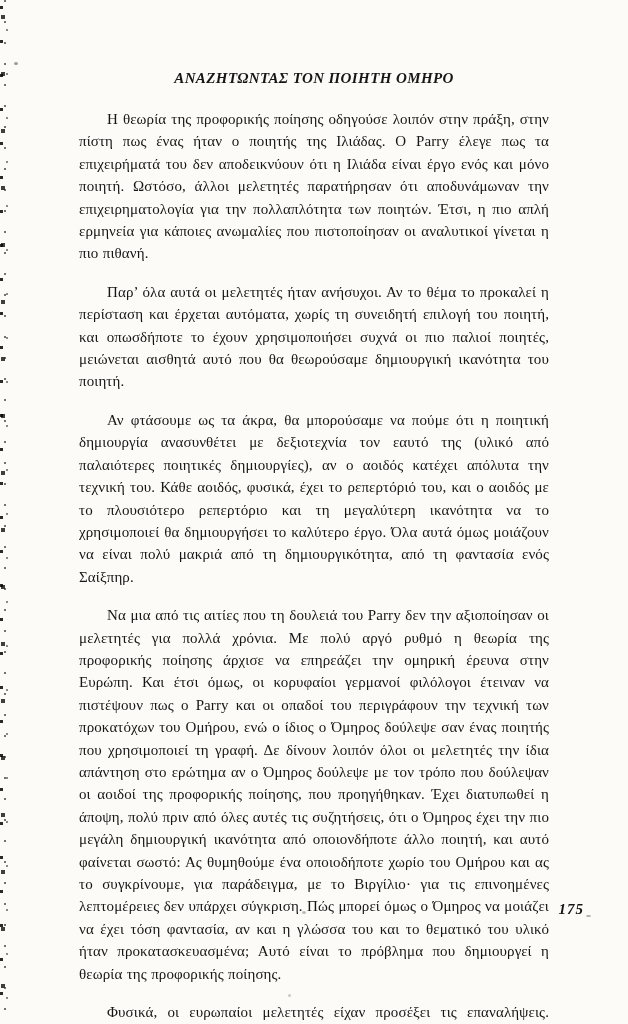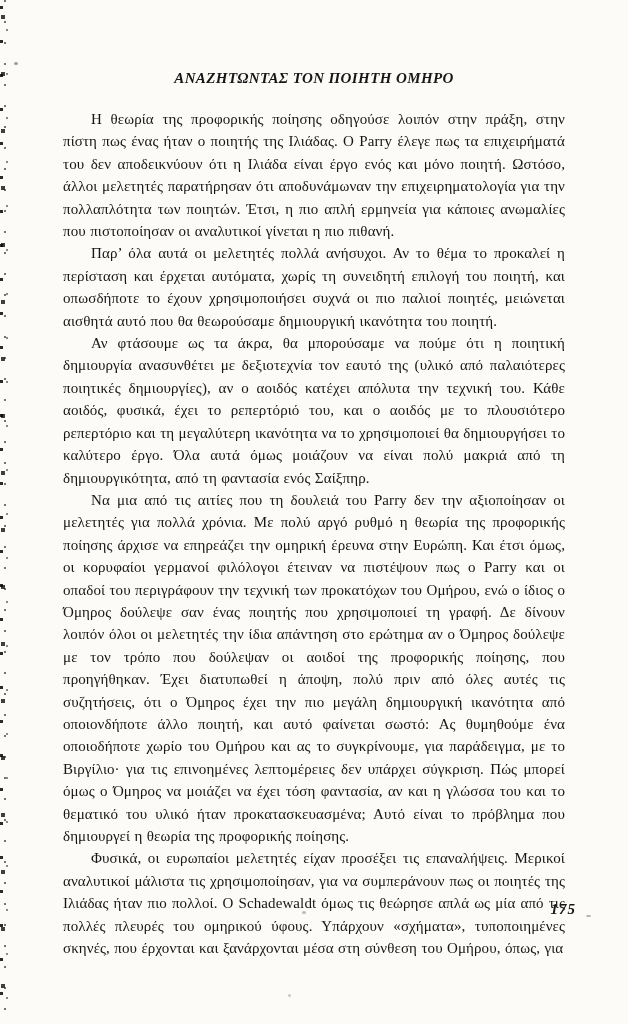--- a/index.html
+++ b/index.html
@@ -22,34 +22,34 @@
   .doc-title {
     text-align: center;
     font-style: italic;
     font-weight: 700;
     font-size: 15px;
     letter-spacing: 0.4px;
     margin: 0 0 21px 0;
     white-space: nowrap;
   }
   .body-text p {
-    margin: 0;
+    margin: 16px;
     font-size: 15px;
     line-height: 22.4px;
     text-align: justify;
     text-indent: 28px;
     letter-spacing: 0.1px;
     word-spacing: 0.5px;
   }
   .italic-term {
   }
   .page-number {
     position: absolute;
     top: 901px;
-    right: 52px;
+    right: 44px;
     font-size: 15px;
     font-style: italic;
     font-weight: 700;
     letter-spacing: 1px;
   }
   
   .edge-noise {
     position: absolute;
     left: 0;
     top: 0;
@@ -85,21 +85,21 @@
   <div class="edge-noise"></div>
   <div class="speck s1"></div>
   <div class="speck s2"></div>
   <div class="speck s3"></div>
   <div class="speck s4"></div>
 
   <h1 class="doc-title">ΑΝΑΖΗΤΩΝΤΑΣ ΤΟΝ ΠΟΙΗΤΗ ΟΜΗΡΟ</h1>
 
   <div class="body-text">
     <p>Η θεωρία της προφορικής ποίησης οδηγούσε λοιπόν στην πράξη, στην πίστη πως ένας ήταν ο ποιητής της Ιλιάδας. Ο Parry έλεγε πως τα επιχειρήματά του δεν αποδεικνύουν ότι η Ιλιάδα είναι έργο ενός και μόνο ποιητή. Ωστόσο, άλλοι μελετητές παρατήρησαν ότι αποδυνάμωναν την επιχειρηματολογία για την πολλαπλότητα των ποιητών. Έτσι, η πιο απλή ερμηνεία για κάποιες ανωμαλίες που πιστοποίησαν οι αναλυτικοί γίνεται η πιο πιθανή.</p>
-    <p>Παρ’ όλα αυτά οι μελετητές πολλά ανήσυχοι. Αν το θέμα το προκαλεί η περίσταση και έρχεται αυτόματα, χωρίς τη συνειδητή επιλογή του ποιητή, και οπωσδήποτε το έχουν χρησιμοποιήσει συχνά οι πιο παλιοί ποιητές, μειώνεται αισθητά αυτό που θα θεωρούσαμε δημιουργική ικανότητα του ποιητή.</p>
+    <p>Παρ’ όλα αυτά οι μελετητές ήταν ανήσυχοι. Αν το θέμα το προκαλεί η περίσταση και έρχεται αυτόματα, χωρίς τη συνειδητή επιλογή του ποιητή, και οπωσδήποτε το έχουν χρησιμοποιήσει συχνά οι πιο παλιοί ποιητές, μειώνεται αισθητά αυτό που θα θεωρούσαμε δημιουργική ικανότητα του ποιητή.</p>
     <p>Αν φτάσουμε ως τα άκρα, θα μπορούσαμε να πούμε ότι η ποιητική δημιουργία ανασυνθέτει με δεξιοτεχνία τον εαυτό της (υλικό από παλαιότερες ποιητικές δημιουργίες), αν ο αοιδός κατέχει απόλυτα την τεχνική του. Κάθε αοιδός, φυσικά, έχει το ρεπερτόριό του, και ο αοιδός με το πλουσιότερο ρεπερτόριο και τη μεγαλύτερη ικανότητα να το χρησιμοποιεί θα δημιουργήσει το καλύτερο έργο. Όλα αυτά όμως μοιάζουν να είναι πολύ μακριά από τη δημιουργικότητα, από τη φαντασία ενός Σαίξπηρ.</p>
     <p><span>Να μια από τις αιτίες που τη δουλειά του Parry δεν την αξιοποίησαν οι μελετητές για πολλά χρόνια. Με πολύ αργό ρυθμό η θεωρία της προφορικής ποίησης άρχισε να επηρεάζει την ομηρική έρευνα στην Ευρώπη. Και έτσι όμως, οι κορυφαίοι γερμανοί φιλόλογοι έτειναν να πιστέψουν πως ο Parry και οι οπαδοί του περιγράφουν την τεχνική των προκατόχων του Ομήρου, ενώ ο ίδιος ο Όμηρος δούλεψε σαν ένας ποιητής που χρησιμοποιεί τη γραφή. Δε δίνουν λοιπόν όλοι οι μελετητές την ίδια απάντηση στο ερώτημα αν ο Όμηρος δούλεψε με τον τρόπο που δούλεψαν οι αοιδοί της προφορικής ποίησης, που προηγήθηκαν. Έχει διατυπωθεί η άποψη, πολύ πριν από όλες αυτές τις συζητήσεις, ότι ο Όμηρος έχει την πιο μεγάλη </span><span class="italic-term">δημιουργική ικανότητα</span><span> από οποιονδήποτε άλλο ποιητή, και αυτό φαίνεται σωστό: Ας θυμηθούμε ένα οποιοδήποτε χωρίο του Ομήρου και ας το συγκρίνουμε, για παράδειγμα, με το Βιργίλιο· για τις επινοημένες λεπτομέρειες δεν υπάρχει σύγκριση. Πώς μπορεί όμως ο Όμηρος να μοιάζει να έχει τόση φαντασία, αν και η γλώσσα του και το θεματικό του υλικό ήταν προκατασκευασμένα; Αυτό είναι το πρόβλημα που δημιουργεί η θεωρία της προφορικής ποίησης.</span></p>
     <p>Φυσικά, οι ευρωπαίοι μελετητές είχαν προσέξει τις επαναλήψεις. Μερικοί αναλυτικοί μάλιστα τις χρησιμοποίησαν, για να συμπεράνουν πως οι ποιητές της Ιλιάδας ήταν πιο πολλοί. Ο Schadewaldt όμως τις θεώρησε απλά ως μία από τις πολλές πλευρές του ομηρικού ύφους. Υπάρχουν «σχήματα», τυποποιημένες σκηνές, που έρχονται και ξανάρχονται μέσα στη σύνθεση του Ομήρου, όπως, για</p>
   </div>
 
   <div class="page-number">175</div>
 
 </div>
 
 </body></html>

